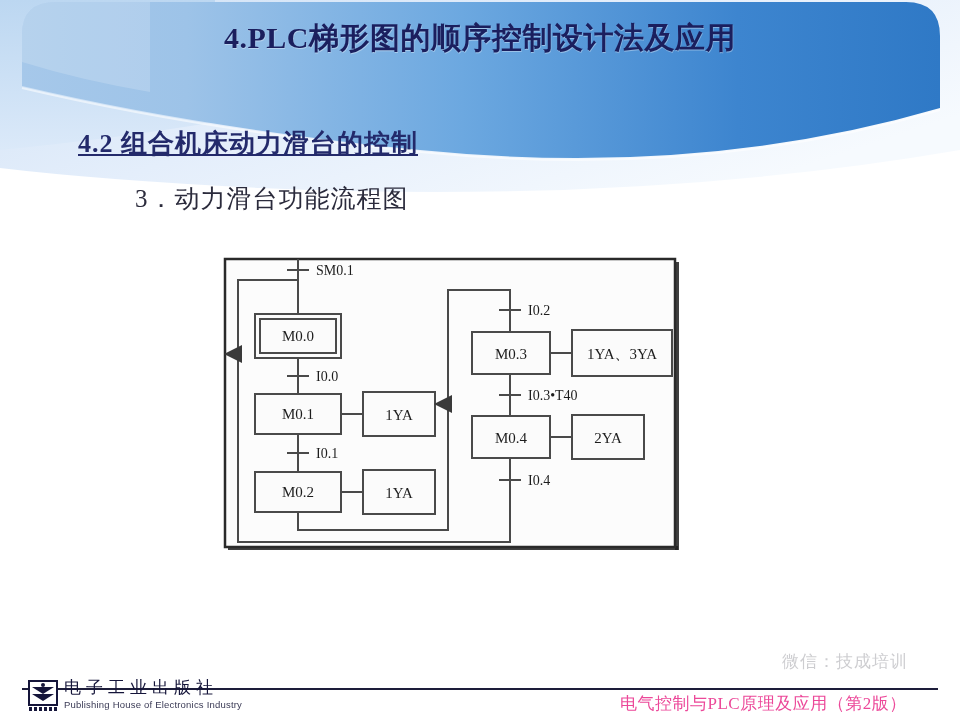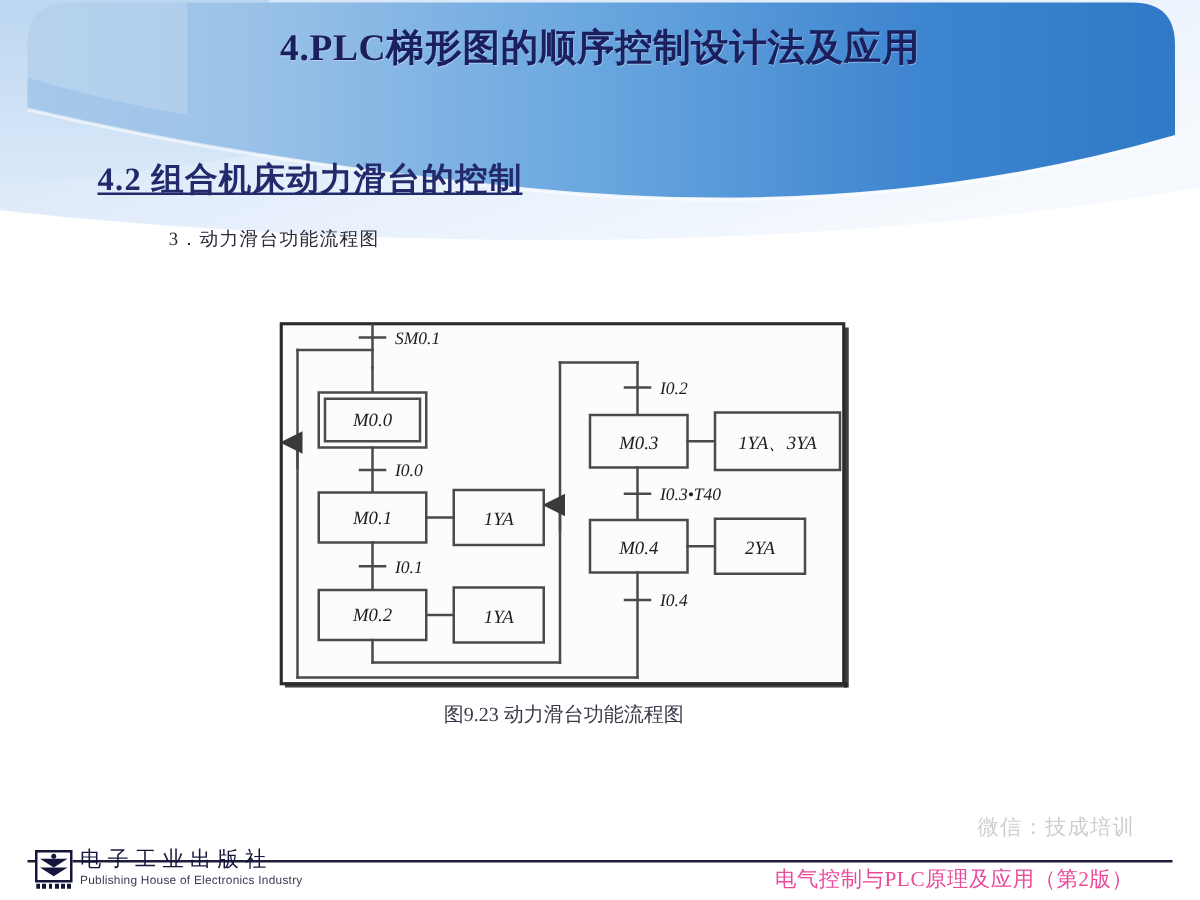--- a/index.html
+++ b/index.html
@@ -48,33 +48,32 @@
     font-size: 26px;
     font-weight: bold;
     color: #232a6b;
     letter-spacing: 1px;
     z-index: 7;
     text-decoration: underline;
   }
   .sub-title {
     position: absolute;
     left: 135px; top: 182px;
-    font-size: 15px;
+    font-size: 25px;
     color: #2b2b3c;
     letter-spacing: 1px;
     z-index: 7;
   }
 
   
   .figure {
     position: absolute;
     left: 220px; top: 254px;
     width: 462px; height: 298px;
     z-index: 5;
-    font-style: italic;
   }
   .fig-caption {
     position: absolute;
     left: 220px; top: 562px;
     width: 462px;
     text-align: center;
     font-size: 16px;
     color: #3a3a4a;
     z-index: 6;
   }
@@ -305,21 +304,20 @@
         <text x="291" y="189" font-size="15">M0.4</text>
 
         <text x="179" y="166" font-size="15">1YA</text>
         <text x="179" y="244" font-size="15">1YA</text>
         <text x="402" y="105" font-size="15">1YA、3YA</text>
         <text x="388" y="189" font-size="15">2YA</text>
       </g>
     </svg>
   </div>
 
-  <div class="fig-caption">图9.23  动力滑台功能流程图</div>
 
   <div class="footer-rule"></div>
 
   <div class="pub-logo">
     <div class="pub-mark">
       <div class="bk"></div>
       <div class="dot"></div>
       <div class="ch1"></div>
       <div class="ch2"></div>
       <div class="base"></div>

